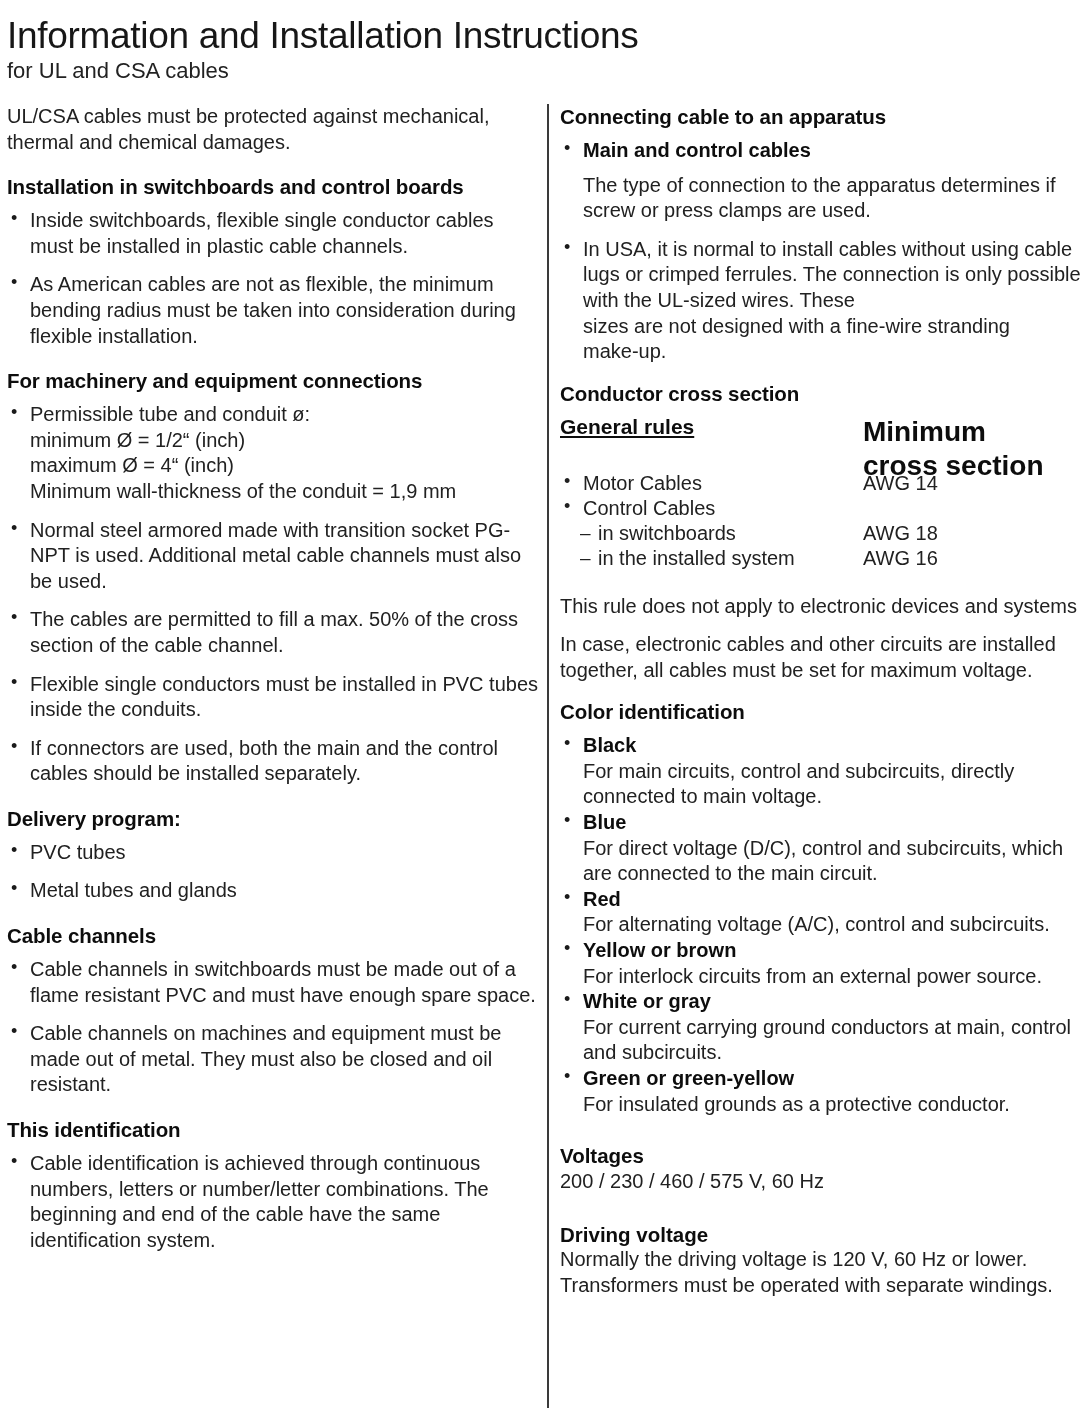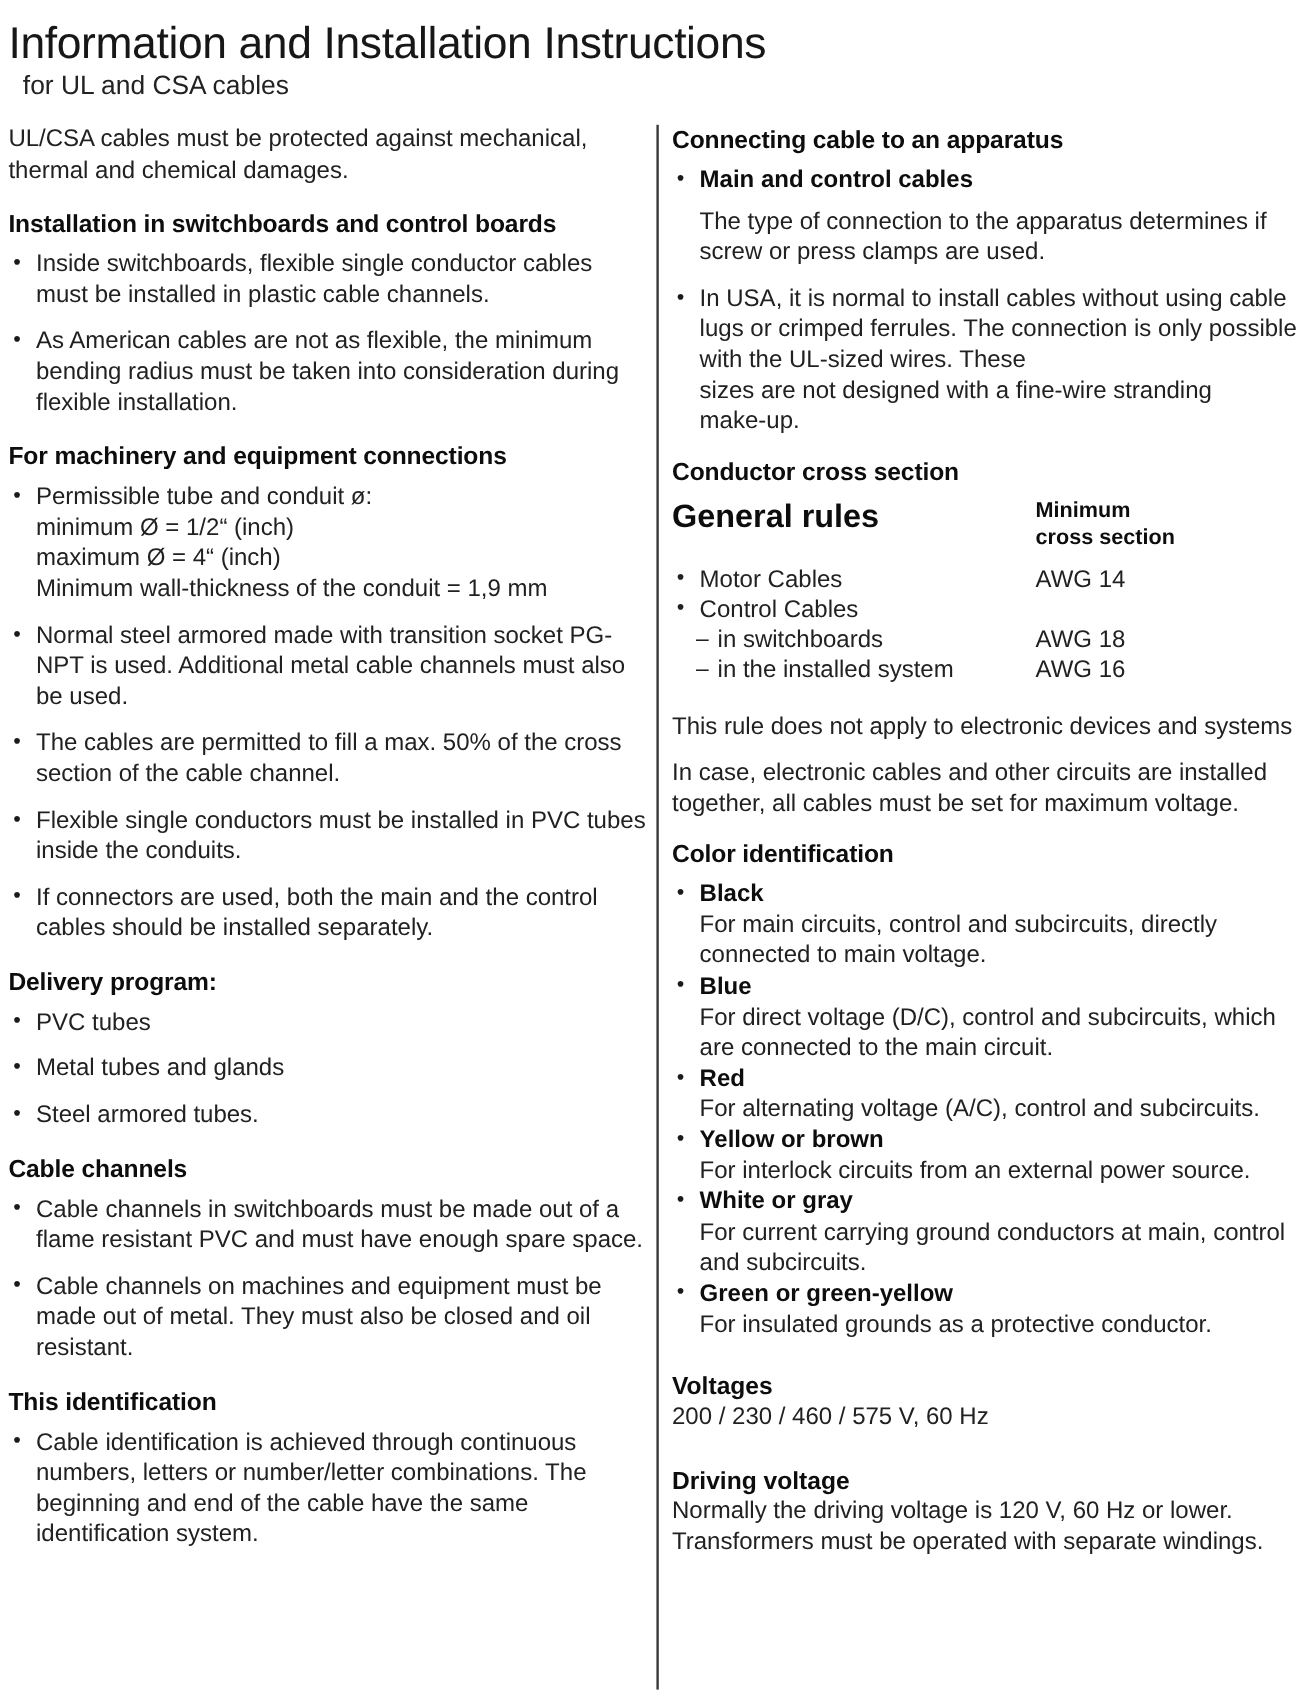--- a/index.html
+++ b/index.html
@@ -33,21 +33,21 @@
     letter-spacing: -0.3px;
     line-height: 1.06;
     margin: 0;
     color: #171717;
     white-space: nowrap;
   }
   .doc-subtitle {
     font-size: 22px;
     font-weight: 400;
     line-height: 1.2;
-    margin: 3px 0 0 12px;
+    margin: 3px 0 0 0;
     color: #222222;
   }
 
   
   .columns {
     position: absolute;
     top: 104px;
     left: 0;
     width: 1060px;
     height: 1311px;
@@ -138,29 +138,30 @@
   }
   .cs-head {
     display: block;
     position: relative;
     height: 56px;
   }
   .cs-head .lhs {
     position: absolute;
     left: 0;
     top: 0;
-    font-size: 27px;
-    font-weight: 700;
-    color: #0d0d0d;
+    font-size: 21px;
+    font-weight: 700;
+    color: #0d0d0d;
+    text-decoration: underline;
   }
   .cs-head .rhs {
     position: absolute;
     left: 303px;
     top: 0;
-    font-size: 18px;
+    font-size: 28px;
     font-weight: 700;
     line-height: 1.22;
     color: #0d0d0d;
   }
   .cs-row {
     position: relative;
     min-height: 25px;
     font-size: 20px;
     line-height: 1.26;
     color: #212121;
@@ -244,21 +245,20 @@
         <li>Normal steel armored made with transition socket PG-NPT is used. Additional metal cable channels must also be used.</li>
         <li>The cables are permitted to fill a max. 50% of the cross section of the cable channel.</li>
         <li>Flexible single conductors must be installed in PVC tubes inside the conduits.</li>
         <li>If connectors are used, both the main and the control cables should be installed separately.</li>
       </ul>
 
       <h2 class="sec-head">Delivery program:</h2>
       <ul class="bullets">
         <li>PVC tubes</li>
         <li>Metal tubes and glands</li>
-        <li>Steel armored tubes.</li>
       </ul>
 
       <h2 class="sec-head">Cable channels</h2>
       <ul class="bullets">
         <li>Cable channels in switchboards must be made out of a flame resistant PVC and must have enough spare space.</li>
         <li>Cable channels on machines and equipment must be made out of metal. They must also be closed and oil resistant.</li>
       </ul>
 
       <h2 class="sec-head">This identification</h2>
       <ul class="bullets">

